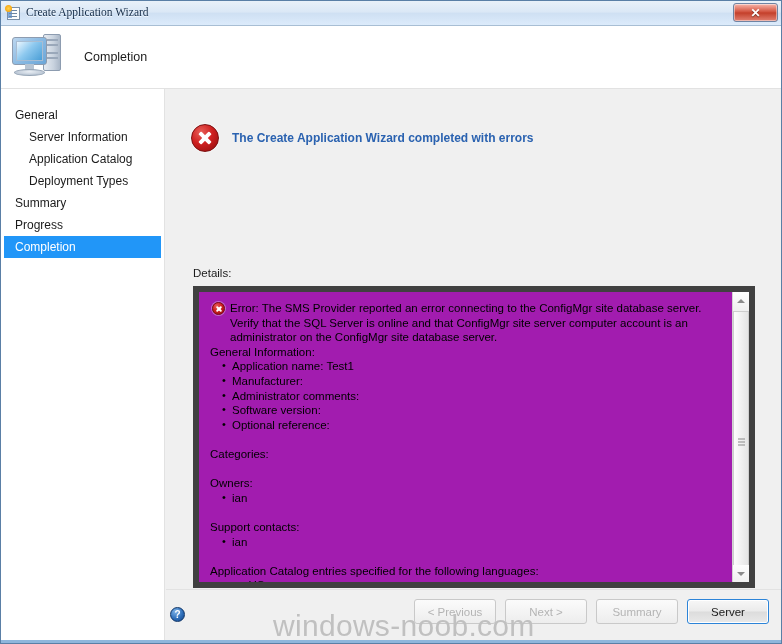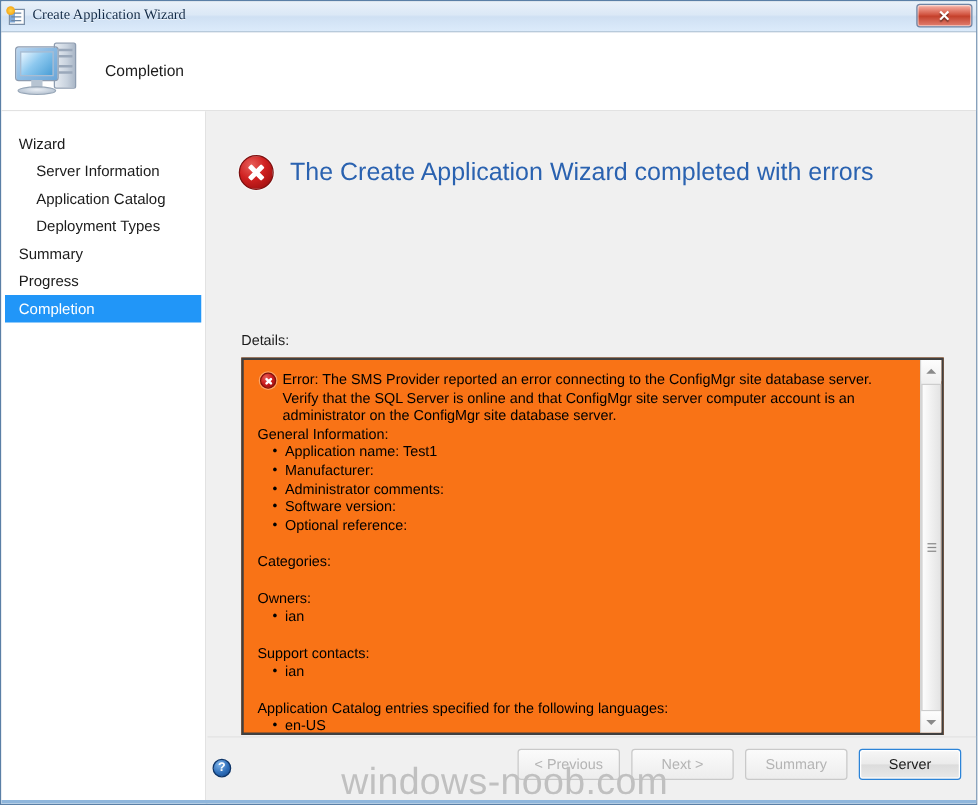--- a/index.html
+++ b/index.html
@@ -145,33 +145,33 @@
   }
   .err-icon::before, .err-icon::after {
     content: ""; position: absolute; left: 50%; top: 50%;
     width: 15px; height: 4px; background: #ffffff; border-radius: 1px;
   }
   .err-icon::before { transform: translate(-50%,-50%) rotate(45deg); }
   .err-icon::after  { transform: translate(-50%,-50%) rotate(-45deg); }
   .err-icon.small { width: 13px; height: 13px; border-width: 1px; }
   .err-icon.small::before, .err-icon.small::after { width: 7px; height: 2px; }
   #banner-text {
-    margin-left: 13px; font-size: 20px; color: #2a62b0; white-space: nowrap;
+    margin-left: 13px; font-size: 12px; color: #2a62b0; white-space: nowrap; font-weight: bold;
   }
 
   
   #details-label {
     position: absolute; left: 27px; top: 178px;
     font-size: 11.5px; color: #1b1b1b;
   }
   #details-box {
     position: absolute; left: 27px; top: 197px;
     width: 562px; height: 302px;
-    background: #f97316;
-    border: 2px solid #404040;
+    background: #a21caf;
+    border: 6px solid #404040;
     display: flex;
   }
   #details-text {
     flex: 1 1 auto; overflow: hidden;
     padding: 9px 8px 0 11px;
     font-size: 11.5px; color: #000000; line-height: 14.6px;
   }
   #details-text p { margin: 0; }
   #details-text .blank { height: 14.6px; }
   #details-text ul { margin: 0; padding-left: 22px; list-style: none; }
@@ -303,21 +303,21 @@
         </div>
       <div class="pc-neck"></div>
       <div class="pc-base"></div>
     </div>
     <div id="header-title">Completion</div>
   </div>
 
   <div id="body">
 
     <div id="sidebar">
-      <div class="nav-item">Wizard</div>
+      <div class="nav-item">General</div>
       <div class="nav-item sub">Server Information</div>
       <div class="nav-item sub">Application Catalog</div>
       <div class="nav-item sub">Deployment Types</div>
       <div class="nav-item">Summary</div>
       <div class="nav-item">Progress</div>
       <div class="nav-item selected">Completion</div>
     </div>
 
     <div id="content">
 

